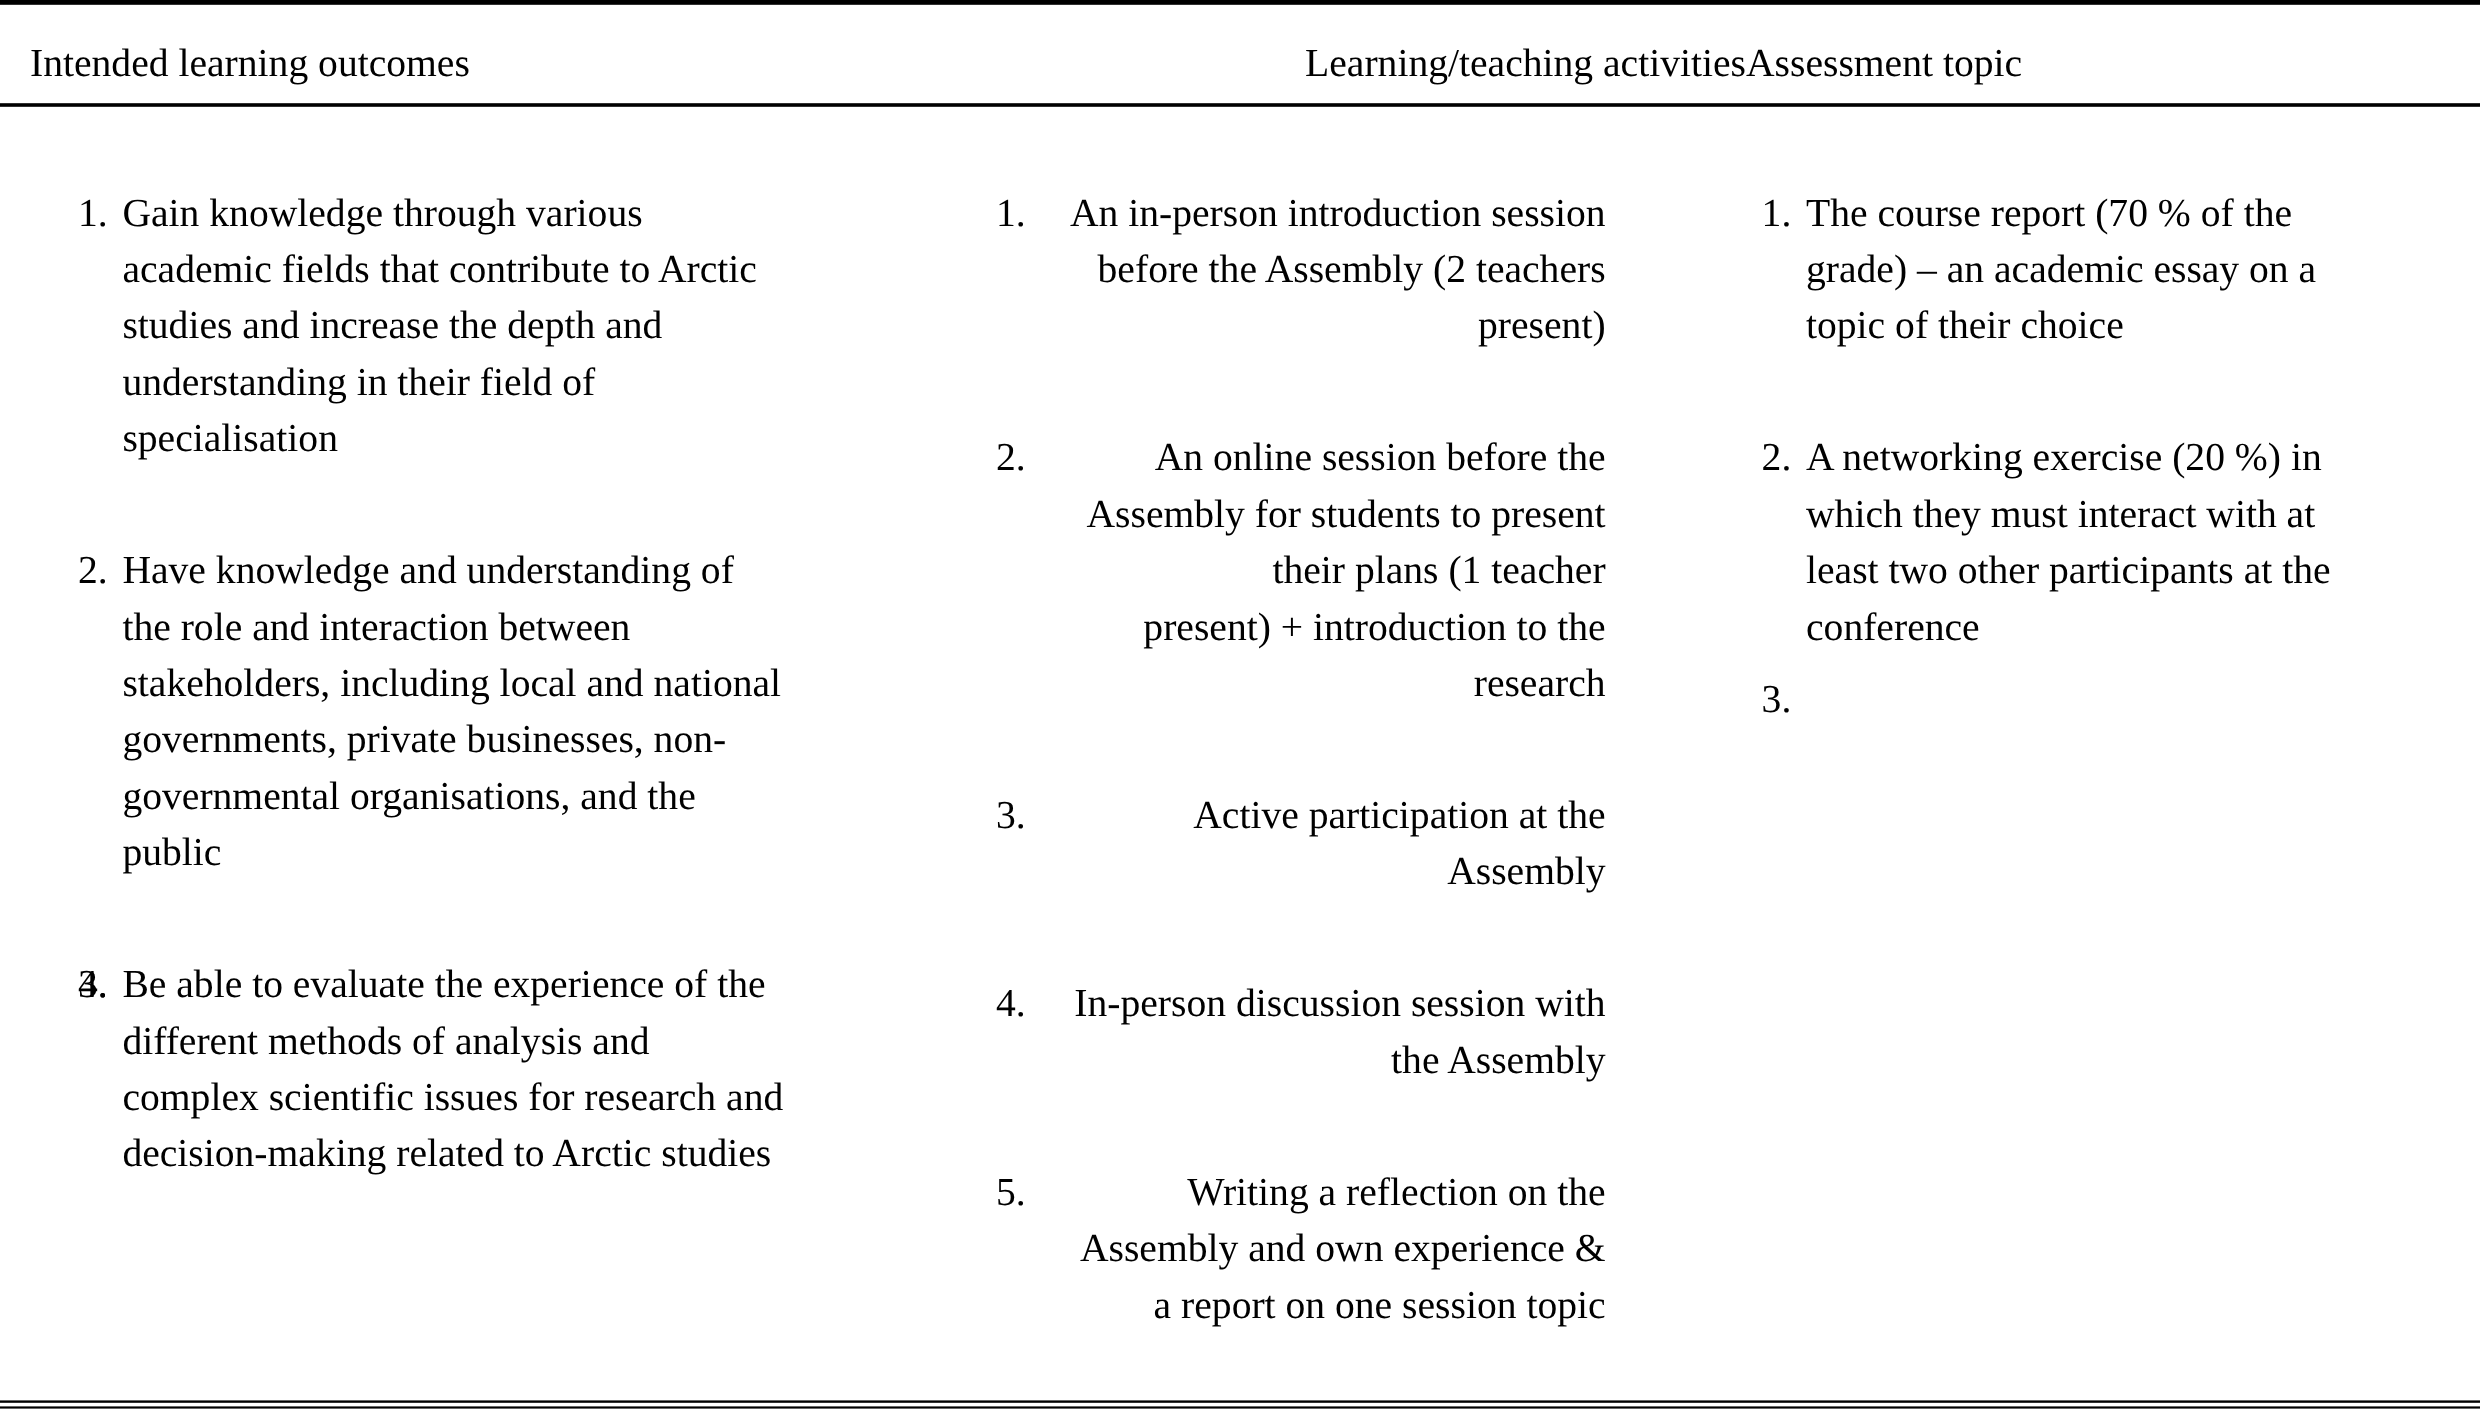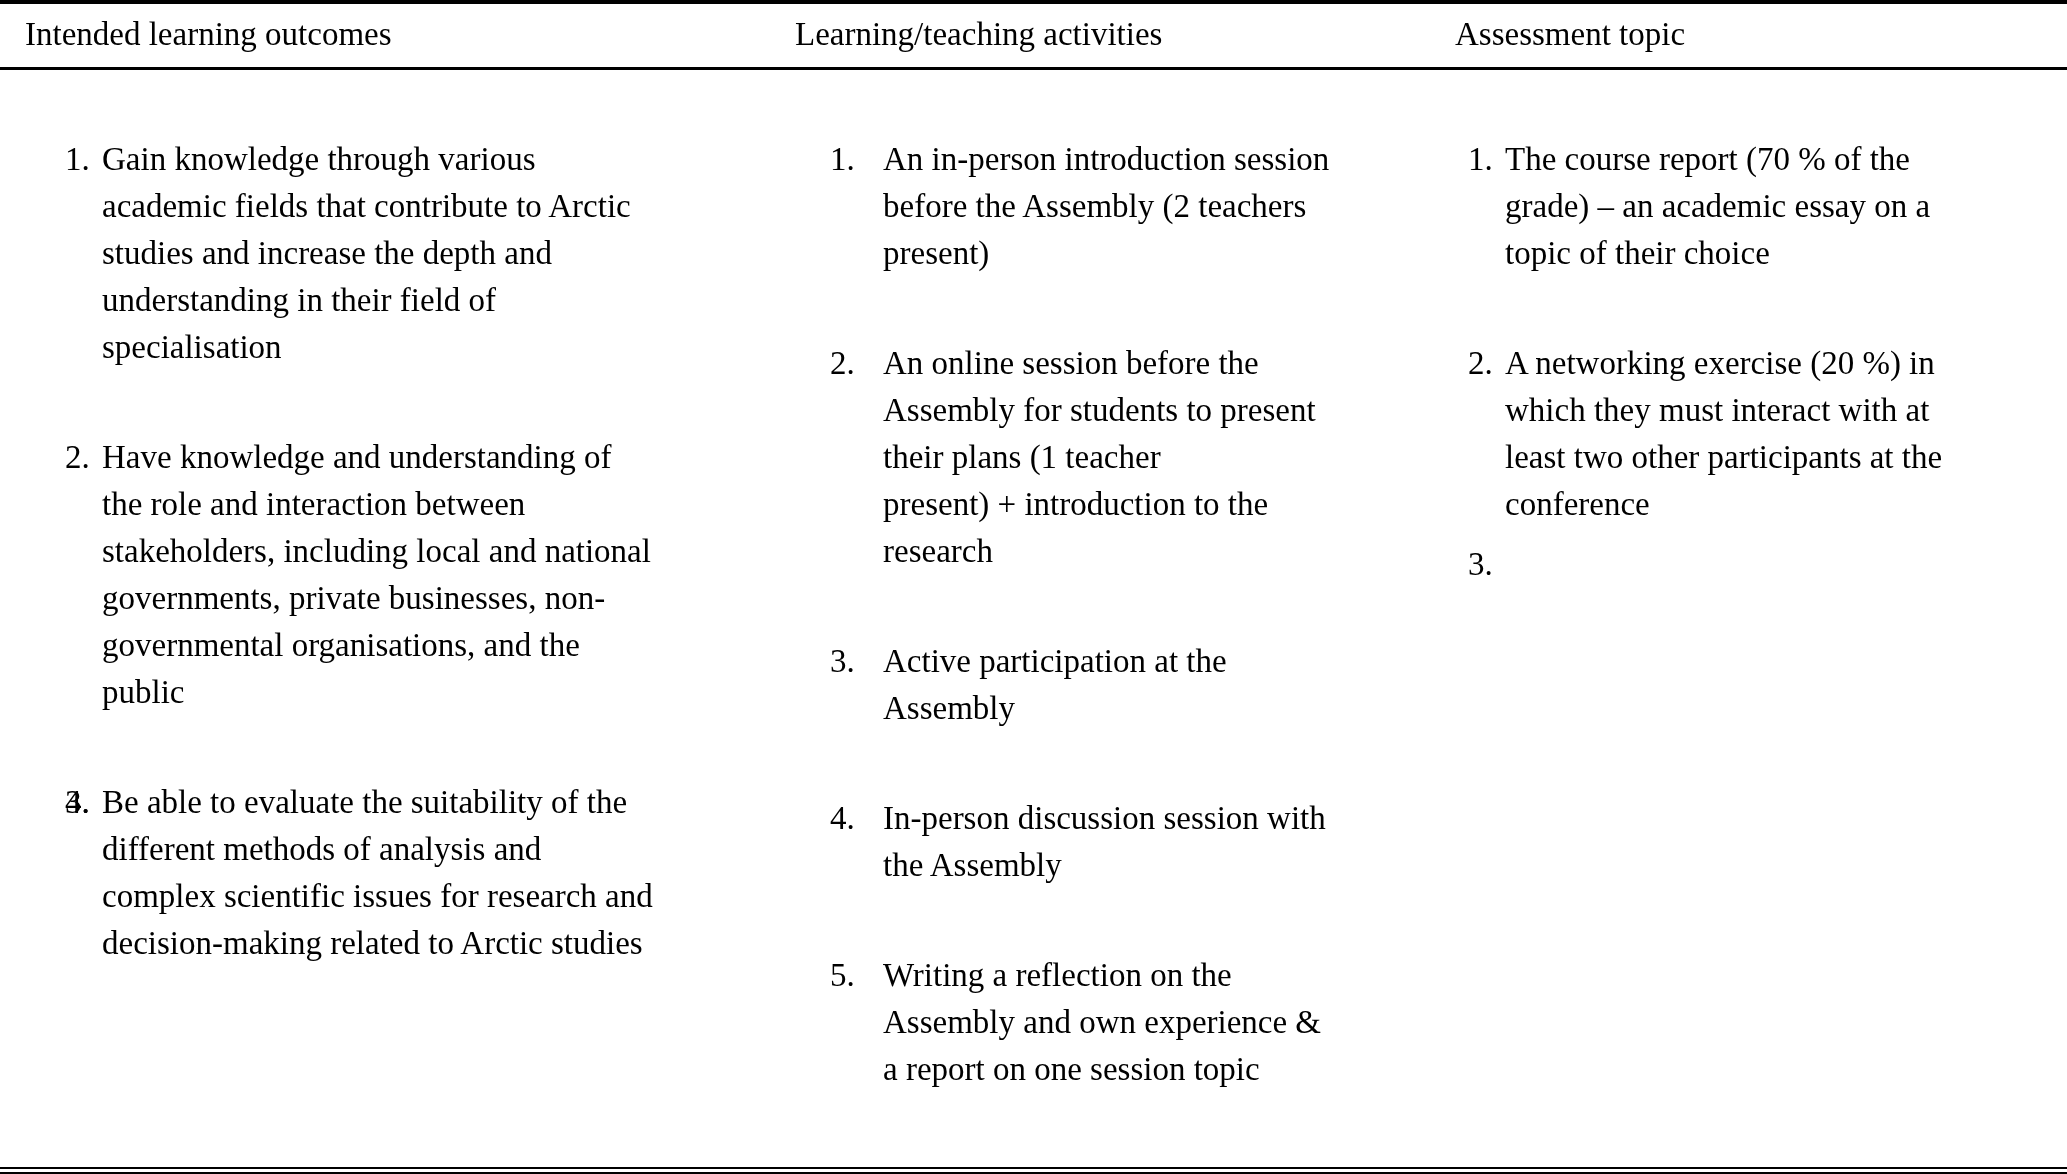--- a/index.html
+++ b/index.html
@@ -17,28 +17,28 @@
     font-family: "Liberation Serif", "DejaVu Serif", serif;
     color: #000;
     font-size: 33px;
     line-height: 47px;
     overflow: hidden;
   }
   .header-row {
     display: flex;
     box-sizing: border-box;
     border-bottom: 3px solid #000;
-    padding: 7px 0 9px 25px;
+    padding: 26px 0 9px 25px;
   }
   .body-row {
     display: flex;
     padding: 66px 0 0 25px;
   }
   .col1 { width: 770px; flex: 0 0 auto; }
-  .col2 { width: 660px; flex: 0 0 auto; }
+  .col2 { width: 660px; flex: 0 0 auto; text-align: right; }
   .col3 { width: 612px; flex: 0 0 auto; }
   ol.items {
     list-style: none;
     margin: 0;
     padding: 0;
   }
   ol.items li {
     position: relative;
     margin-bottom: 63px;
   }
@@ -62,21 +62,21 @@
   <div class="header-row">
     <div class="col1">Intended learning outcomes</div>
     <div class="col2">Learning/teaching activities</div>
     <div class="col3">Assessment topic</div>
   </div>
   <div class="body-row">
     <ol class="items col1">
         <li><span class="num">1.</span><span>Gain knowledge through various academic fields that contribute to Arctic studies and increase the depth and understanding in their field of specialisation</span></li>
         <li><span class="num">2.</span><span>Have knowledge and understanding of the role and interaction between stakeholders, including local and national governments, private businesses, non-governmental organisations, and the public</span></li>
         <li><span class="num">3.</span></li>
-        <li><span class="num">4.</span><span>Be able to evaluate the suitability of the different methods of analysis and complex scientific issues for research and decision-making related to Arctic studies</span></li>
+        <li><span class="num">4.</span><span>Be able to evaluate the experience of the different methods of analysis and complex scientific issues for research and decision-making related to Arctic studies</span></li>
       </ol>
     <ol class="items col2">
         <li><span class="num">1.</span><span>An in-person introduction session before the Assembly (2 teachers present)</span></li>
         <li><span class="num">2.</span><span>An online session before the Assembly for students to present their plans (1 teacher present)&nbsp;+&nbsp;introduction to the research</span></li>
         <li><span class="num">3.</span><span>Active participation at the Assembly</span></li>
         <li><span class="num">4.</span><span>In-person discussion session with the Assembly</span></li>
         <li><span class="num">5.</span><span>Writing a reflection on the Assembly and own experience &amp; a report on one session topic</span></li>
       </ol>
     <ol class="items col3">
         <li><span class="num">1.</span><span>The course report (70&nbsp;% of the grade) – an academic essay on a topic of their choice</span></li>

